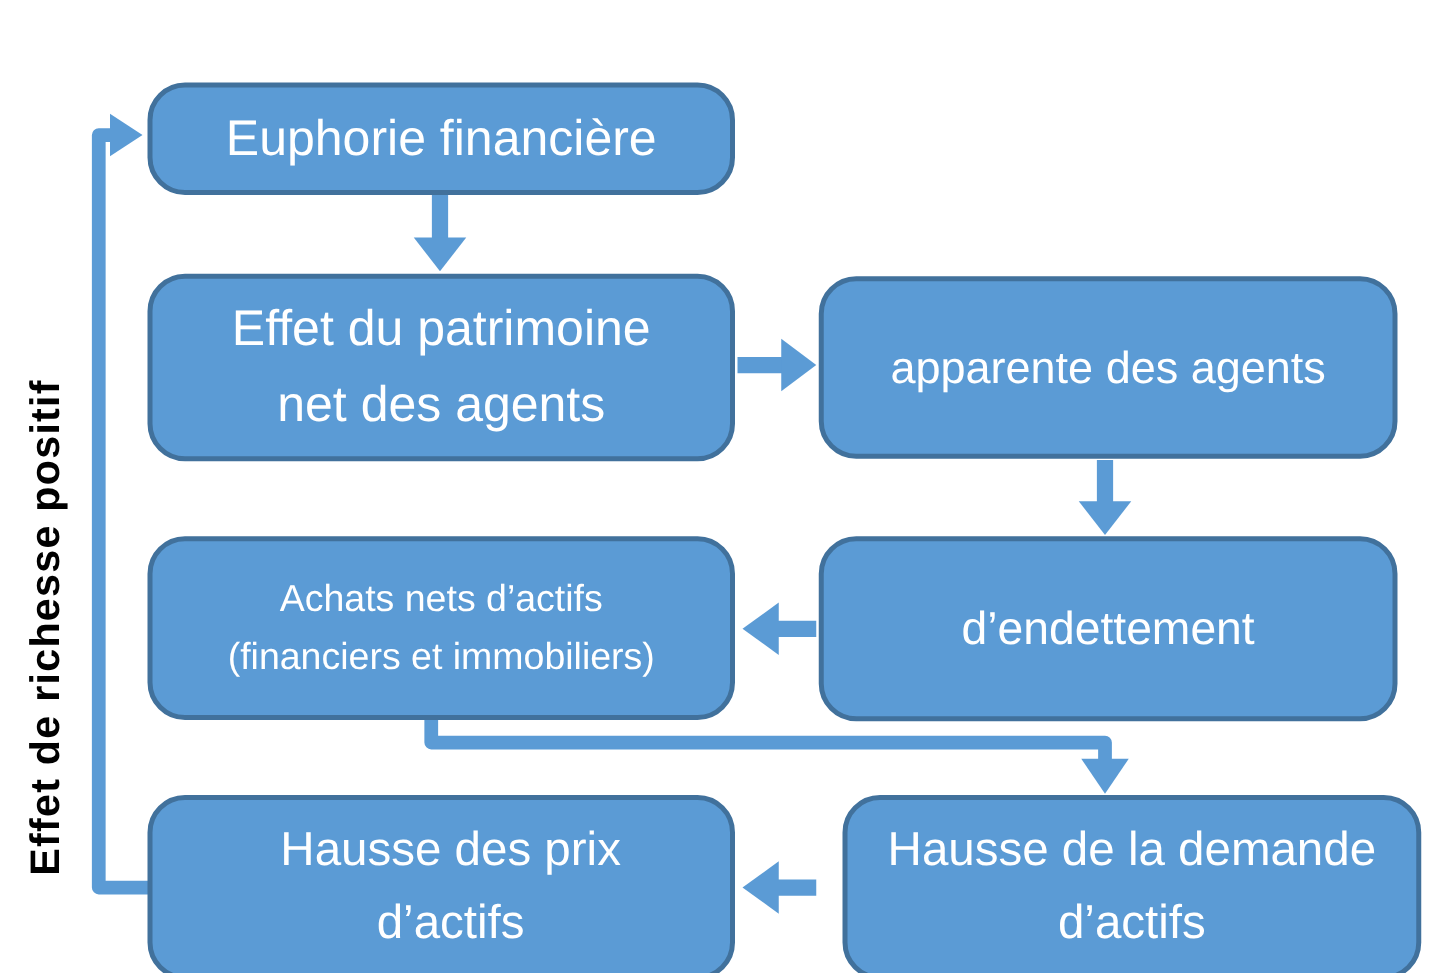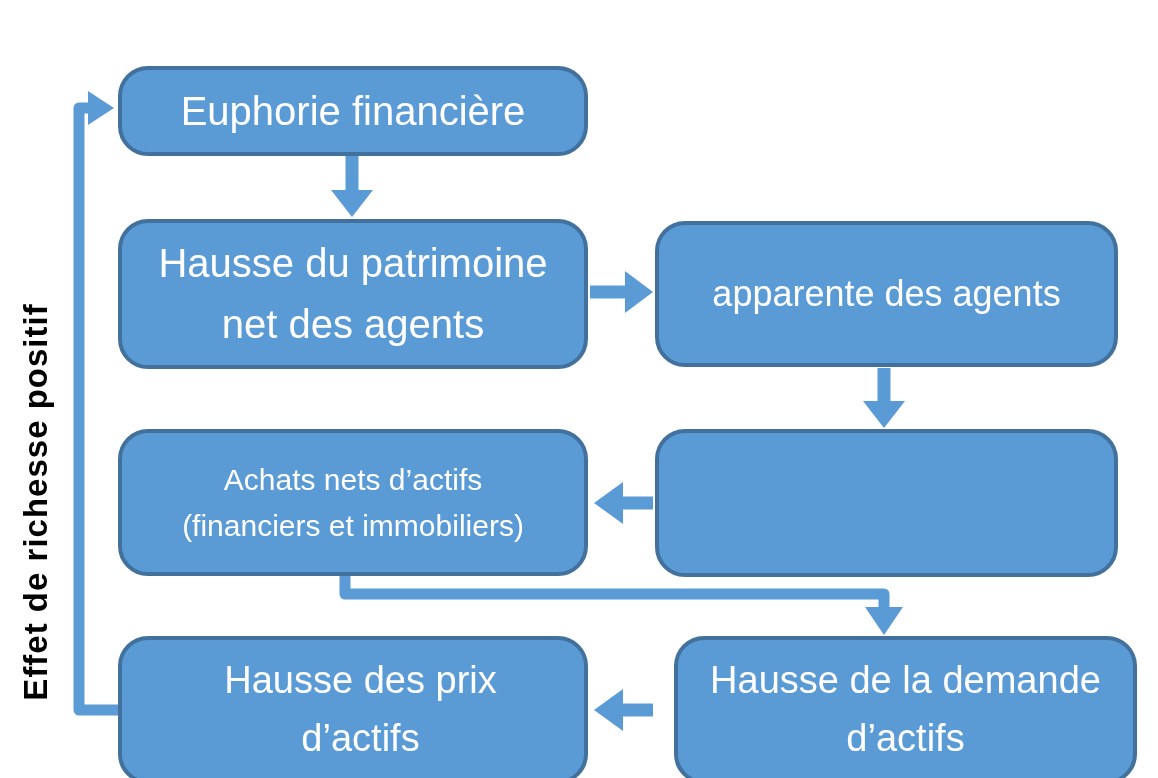--- a/index.html
+++ b/index.html
@@ -104,34 +104,35 @@
       <path class="elbow" d="M120 666 L79 666 L79 64 L89 64"></path>
       <polygon points="114,64 88,47 88,81"></polygon>
     </g>
   </svg>
 
   <div class="node" style="left:118px; top:22px; width:470px; height:90px; font-size:40px;">
     <div>Euphorie financière</div>
   </div>
 
   <div class="node" style="left:118px; top:175px; width:470px; height:150px; font-size:40px;">
-    <div>Hausse du patrimoine</div>
+    <div>Effet du patrimoine</div>
     <div>net des agents</div>
   </div>
 
   <div class="node" style="left:655px; top:177px; width:463px; height:146px; font-size:36px;">
     <div>apparente des agents</div>
   </div>
 
   <div class="node" style="left:118px; top:385px; width:470px; height:147px; font-size:30px;">
     <div>Achats nets d’actifs</div>
     <div>(financiers et immobiliers)</div>
   </div>
 
   <div class="node" style="left:655px; top:385px; width:463px; height:148px; font-size:37px;">
+    <div>d’endettement</div>
   </div>
 
   <div class="node" style="left:118px; top:592px; width:470px; height:148px; font-size:38px;padding-left:15px;">
     <div>Hausse des prix</div>
     <div>d’actifs</div>
   </div>
 
   <div class="node" style="left:674px; top:592px; width:463px; height:148px; font-size:38px;">
     <div>Hausse de la demande</div>
     <div>d’actifs</div>

